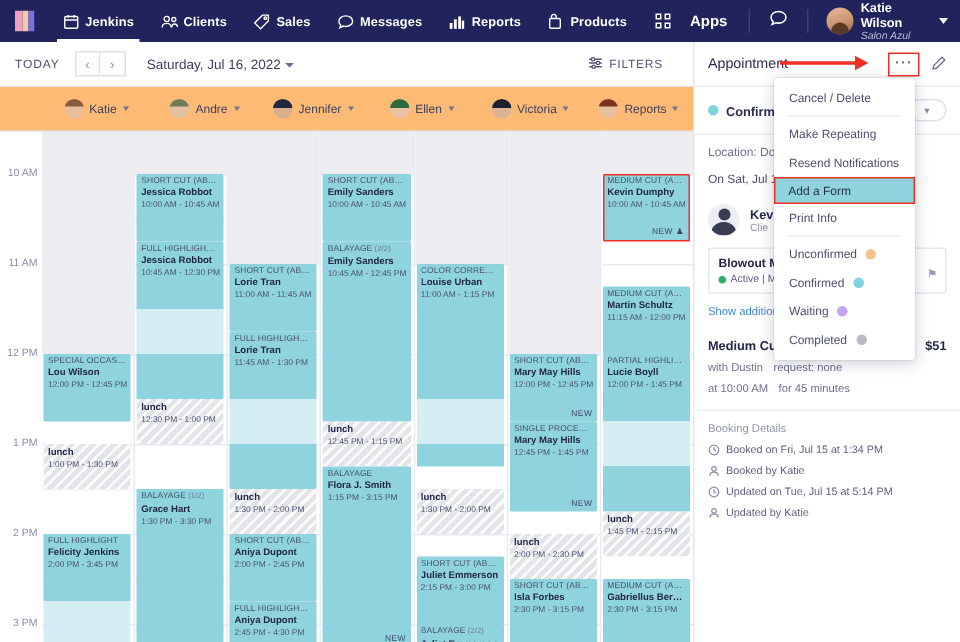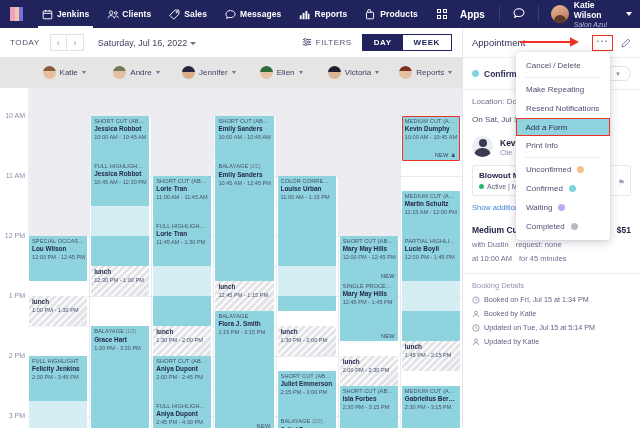--- a/index.html
+++ b/index.html
@@ -69,21 +69,21 @@
   .date-caret { display:inline-block; width:0;height:0;border-left:3px solid transparent;border-right:3px solid transparent;border-top:3.5px solid #6b6e8a; margin-left:3px; vertical-align: middle;}
   .tb-right { margin-left: auto; display: flex; align-items: center; }
   .filters-btn { display: flex; align-items: center; gap: 4px; font-size: 8px; color: #53567a; letter-spacing:.5px; cursor: pointer; margin-right: 10px;}
   .dayweek { display: flex; border: 1px solid #20235c; }
   .dw-btn { font-size: 8px; letter-spacing: .6px; font-weight: bold; padding: 3px 11px; cursor: pointer; background:#fff; color:#20235c;}
   .dw-btn.active { background: #20235c; color: #fff; }
 
   
   .staffbar {
     position: absolute; top: 58px; left: 0; width: 462px; height: 30px;
-    background: #e5e5e5; border-bottom: 1px solid #e6e7ee; display: flex;
+    background: #fdba74; border-bottom: 1px solid #e6e7ee; display: flex;
   }
   .staff-gutter { width: 28px; flex: none; }
   .staff-cell {
     flex: 1 1 0; display: flex; align-items: center; justify-content: center; gap: 4px;
     font-size: 8px; color: #3c3f5e; font-weight: 500; cursor: pointer; min-width:0;
   }
   .st-av { width: 13px; height: 13px; border-radius: 50%; flex: none; overflow:hidden; position:relative; }
   .st-av::after { content:""; position:absolute; left:2px; right:2px; bottom:0; height:6px; border-radius:5px 5px 0 0; }
   .st-caret { width:0;height:0;border-left:2.5px solid transparent;border-right:2.5px solid transparent;border-top:3px solid #70738f; }
 
@@ -314,24 +314,20 @@
       <div class="filters-btn">
         <span>
           <svg viewBox="0 0 12 12" width="10" height="10" fill="none" stroke="#53567a" stroke-width="1.1">
             <path d="M1 3h10M1 6h10M1 9h10"></path>
               <circle cx="4" cy="3" r="1.3" fill="#fff"></circle>
               <circle cx="8" cy="6" r="1.3" fill="#fff"></circle>
               <circle cx="4.5" cy="9" r="1.3" fill="#fff"></circle>
           </svg>
         </span>
         <span>FILTERS</span>
-      </div>
-      <div class="dayweek">
-        <div class="dw-btn active">DAY</div>
-        <div class="dw-btn">WEEK</div>
       </div>
     </div>
   </div>
 
   <div class="staffbar">
     <div class="staff-gutter"></div>
     <div class="staff-cell">
       <span class="st-av" style="background:#e8bf9d">
           <span style="position:absolute;left:0;top:0;right:0;height:5px;background:#8a5a3c;border-radius:50% 50% 0 0"></span>
         </span>

